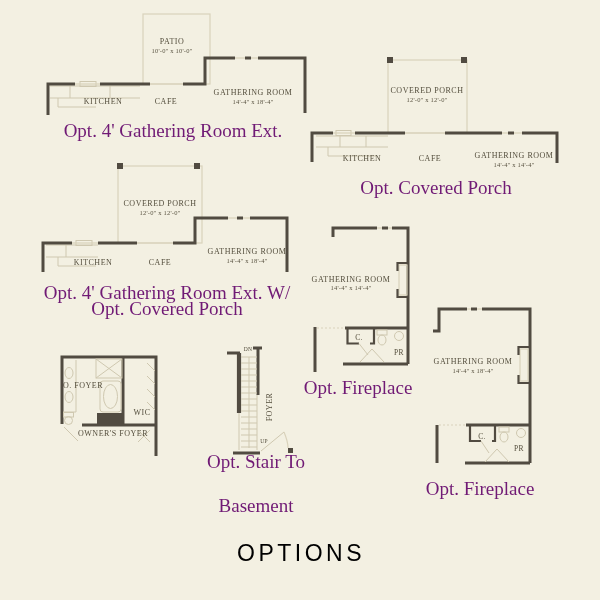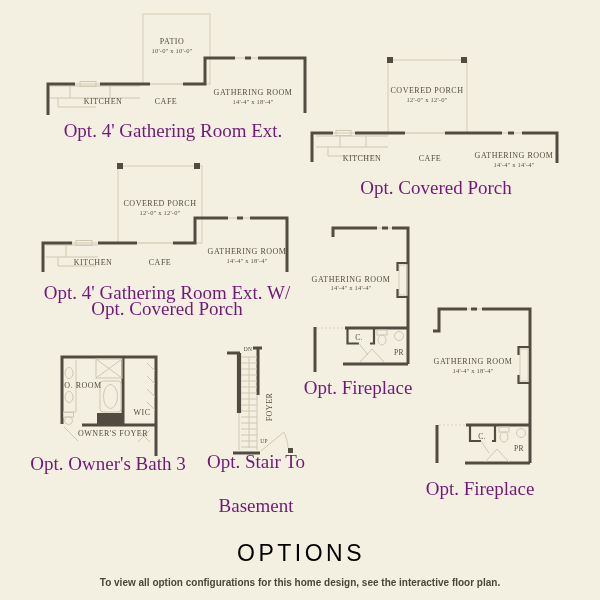--- a/index.html
+++ b/index.html
@@ -183,33 +183,31 @@
   <div class="lbl dims" style="left:247px;top:260px">14'-4" x 18'-4"</div>
   <div class="lbl caption" style="left:167px;top:293px">Opt. 4' Gathering Room Ext. W/</div>
   <div class="lbl caption" style="left:167px;top:309px">Opt. Covered Porch</div>
 
   <div class="lbl room" style="left:351px;top:279px">GATHERING ROOM</div>
   <div class="lbl dims" style="left:351px;top:287px">14'-4" x 14'-4"</div>
   <div class="lbl sm" style="left:359px;top:337px">C.</div>
   <div class="lbl sm" style="left:399px;top:352px">PR</div>
   <div class="lbl caption" style="left:358px;top:388px">Opt. Fireplace</div>
 
-  <div class="lbl room" style="left:83px;top:385px">O. ROOM</div>
+  <div class="lbl room" style="left:83px;top:385px">O. FOYER</div>
   <div class="lbl room" style="left:142px;top:412px">WIC</div>
   <div class="lbl room" style="left:113px;top:433px">OWNER'S FOYER</div>
-  <div class="lbl caption" style="left:108px;top:464px">Opt. Owner's Bath 3</div>
 
   <div class="lbl tiny" style="left:248px;top:349px">DN</div>
   <div class="lbl room rot" style="left:269px;top:407px">FOYER</div>
   <div class="lbl tiny" style="left:264px;top:441px">UP</div>
   <div class="lbl caption" style="left:256px;top:462px">Opt. Stair To</div>
   <div class="lbl caption" style="left:256px;top:506px">Basement</div>
 
   <div class="lbl room" style="left:473px;top:361px">GATHERING ROOM</div>
   <div class="lbl dims" style="left:473px;top:370px">14'-4" x 18'-4"</div>
   <div class="lbl sm" style="left:482px;top:436px">C.</div>
   <div class="lbl sm" style="left:519px;top:448px">PR</div>
   <div class="lbl caption" style="left:480px;top:489px">Opt. Fireplace</div>
 
   <div class="sheet-title" style="left:301px;top:553px">OPTIONS</div>
-  <div class="sheet-note" style="left:300px;top:582px">To view all option configurations for this home design, see the interactive floor plan.</div>
 
 </div>
 
 </body></html>

